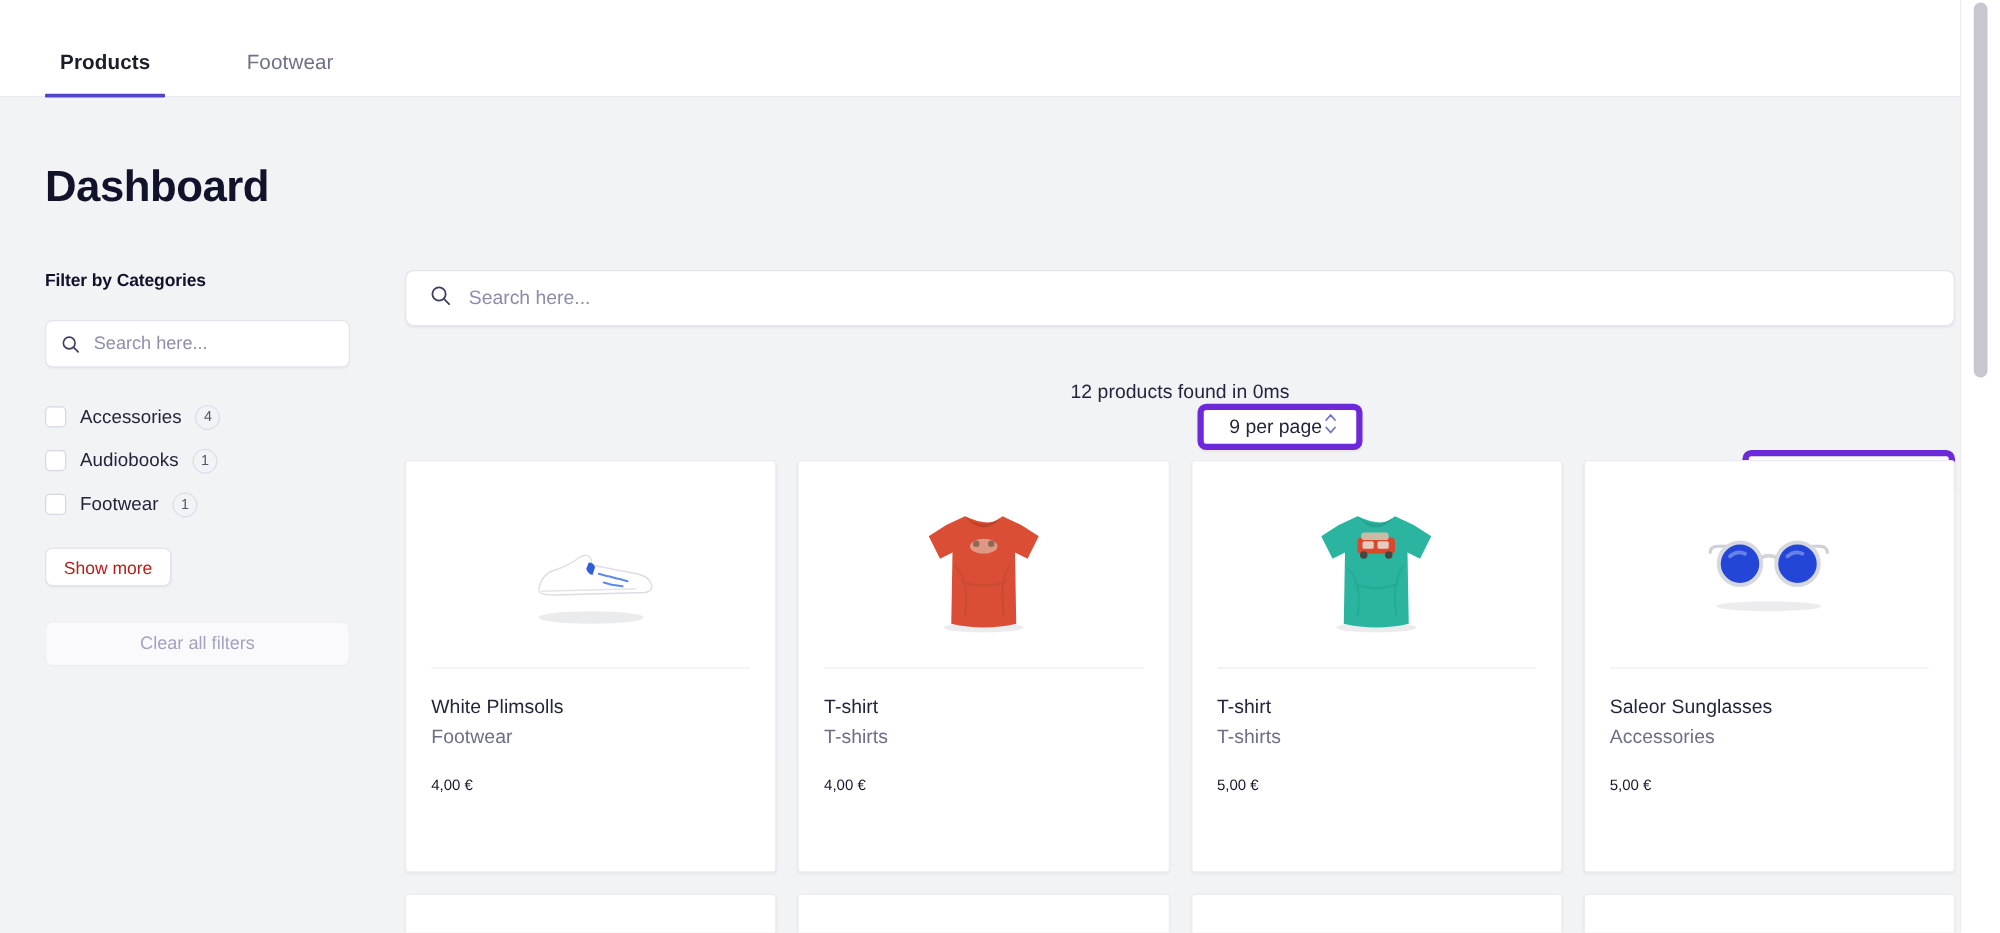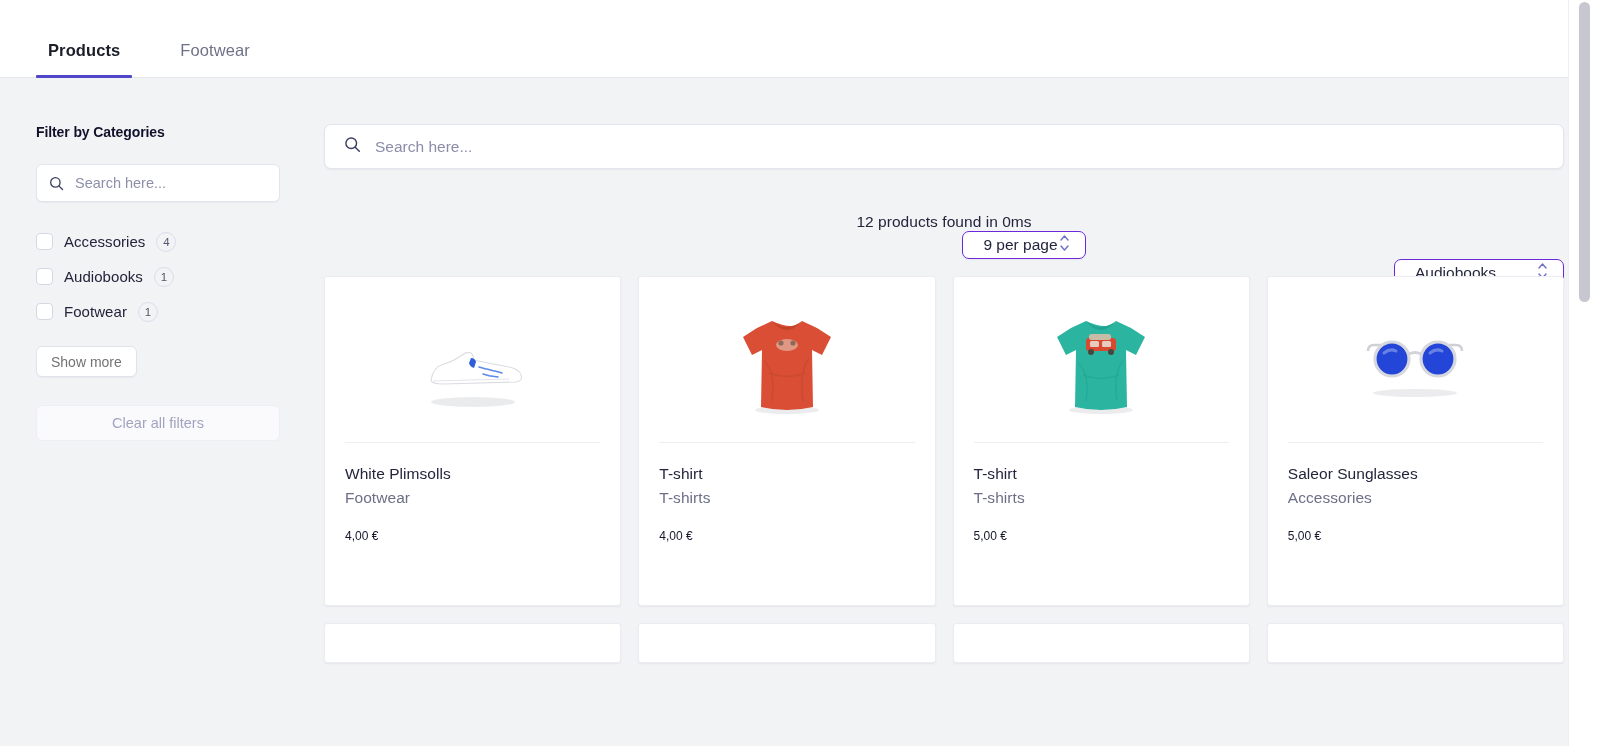--- a/index.html
+++ b/index.html
@@ -20,21 +20,21 @@
   
   .topbar {
     position: relative;
     height: 78px;
     background: #ffffff;
     border-bottom: 1px solid #e6e7eb;
     display: flex;
     align-items: flex-end;
     padding-left: 36px;
   }
-  .tabs { display: flex; align-items: flex-end; gap: 0; }
+  .tabs { display: flex; align-items: flex-end; gap: 17px; }
   .tab {
     font-size: 16.5px;
     letter-spacing: .1px;
     padding: 0 12px 17px 12px;
     margin-right: 36px;
     color: #6f7287;
     cursor: pointer;
     position: relative;
     background: none;
     border: none;
@@ -136,21 +136,21 @@
 
   .show-more {
     margin-top: 17px;
     background: #fff;
     border: 1px solid #e2e2ec;
     border-radius: 6px;
     height: 31px;
     padding: 0 14px;
     font-family: inherit;
     font-size: 14px;
-    color: #737373;
+    color: #b91c1c;
     cursor: pointer;
     box-shadow: 0 1px 1px rgba(24,25,50,.04);
   }
   .clear-all {
     display: block;
     width: 100%;
     margin-top: 28px;
     height: 36px;
     background: #fafafd;
     border: 1px solid #eeeef5;
@@ -193,21 +193,21 @@
   }
   .result-count {
     font-size: 15.5px;
     color: #23253c;
     letter-spacing: .05px;
   }
   .spacer { flex: 1 1 auto; }
 
   .select {
     background: #fff;
-    border: 1px solid #6d28d9;
+    border: 5px solid #6d28d9;
     border-radius: 7px;
     height: 44px;
     display: flex;
     align-items: center;
     padding: 0 14px 0 20px;
     cursor: pointer;
     box-shadow: 0 1px 2px rgba(24,25,50,.05);
   }
   .select-value { font-size: 15.5px; color: #23253c; white-space: nowrap; }
   .select-perpage { margin-left: 160px; }
@@ -293,20 +293,21 @@
 
 <div class="topbar">
   <div class="tabs">
     <button class="tab active">Products</button>
     <button class="tab">Footwear</button>
   </div>
 </div>
 
 <div class="page">
 
+  <h1 class="page-title">Dashboard</h1>
 
   <div class="layout">
 
     <aside class="sidebar">
 
       <div class="sidebar-title">Filter by Categories</div>
 
       <div class="search-box">
         <span class="mag">
           <svg width="15" height="15" viewBox="0 0 16 16" fill="none">

